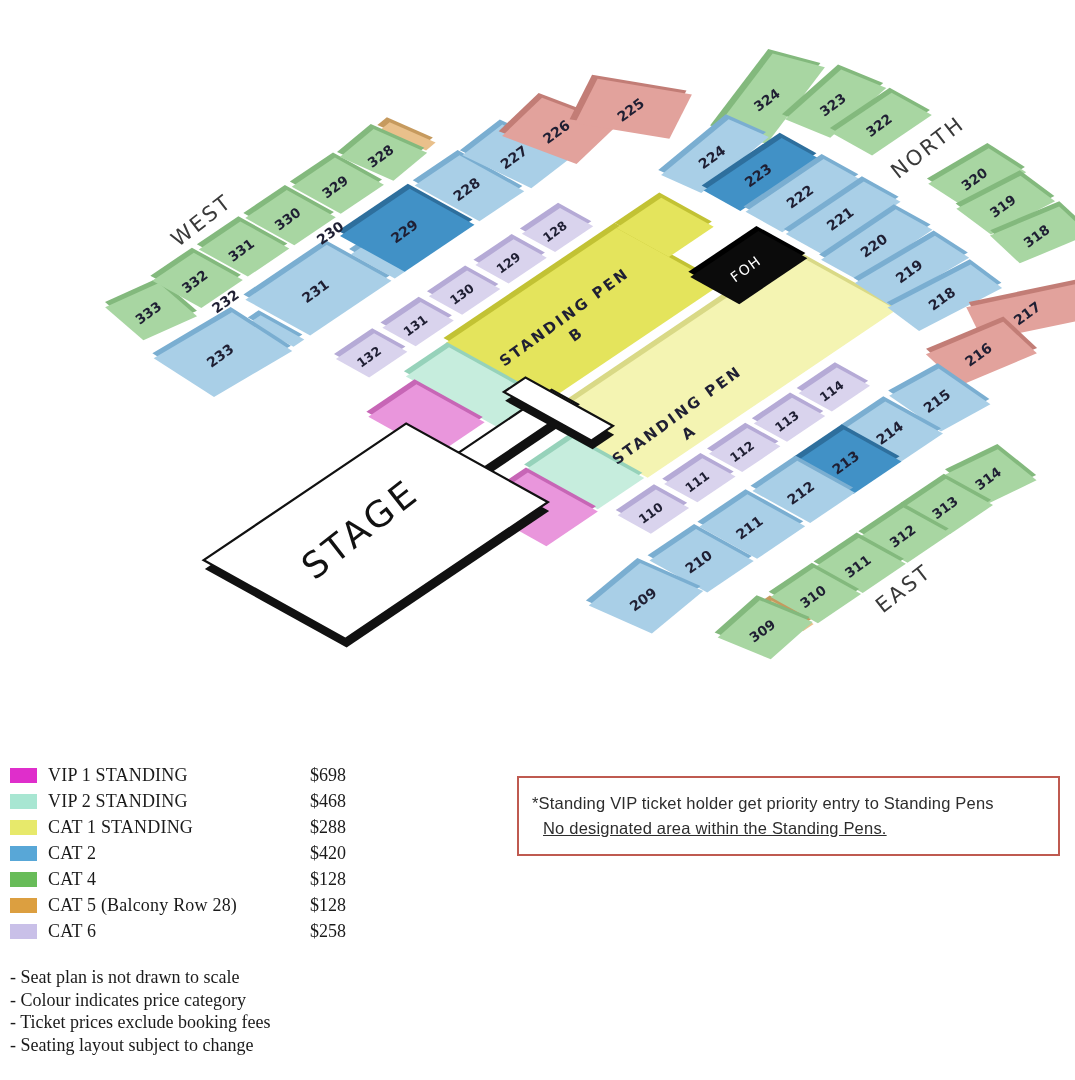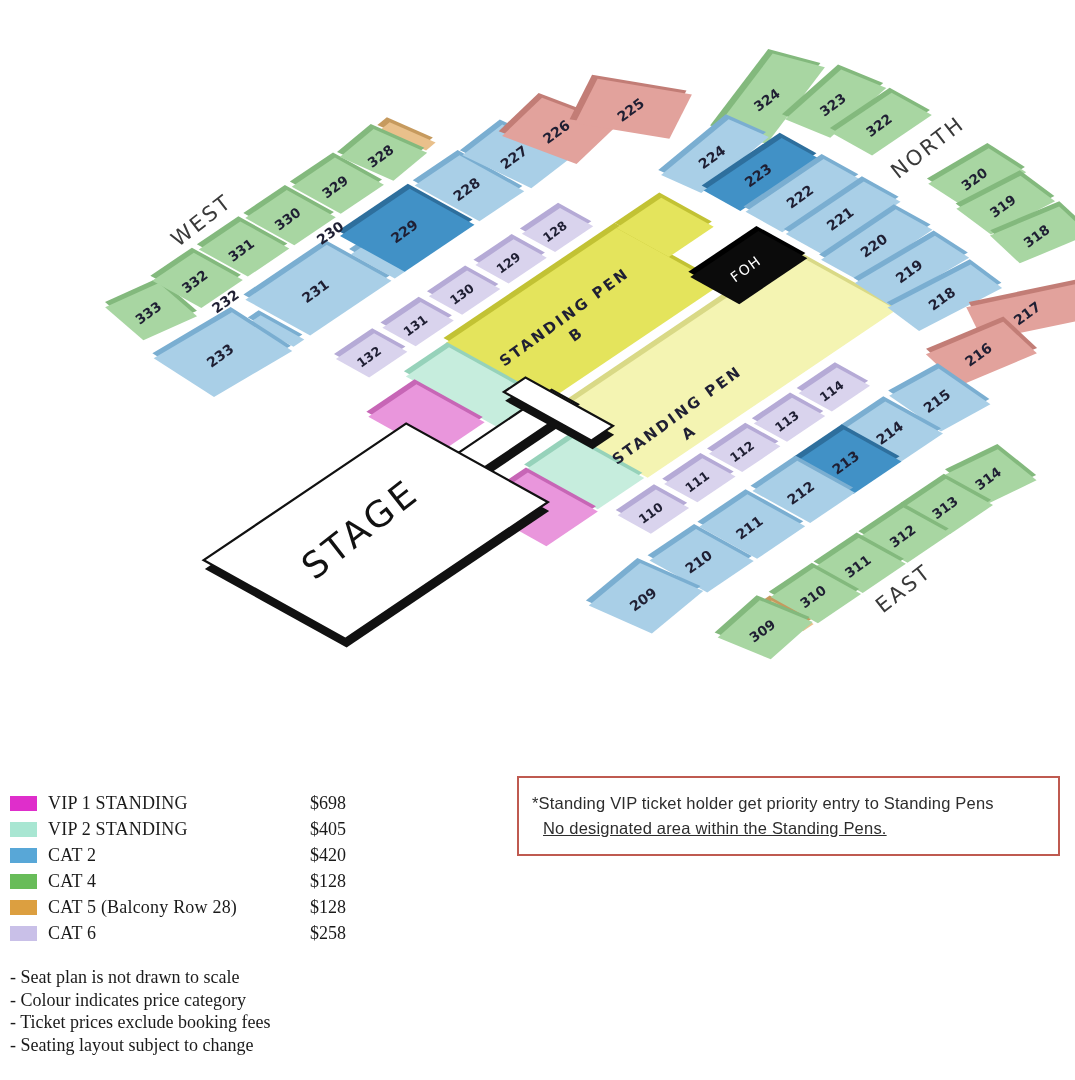--- a/index.html
+++ b/index.html
@@ -1,20 +1,20 @@
 <!DOCTYPE html>
 <html><head>
 <meta charset="utf-8">
 <style>
   html,body{margin:0;padding:0;background:#fff;}
   #screen{position:relative;width:1075px;height:1080px;background:#fff;overflow:hidden;
           font-family:"Liberation Sans",sans-serif;}
   #map-svg{position:absolute;left:0;top:0;}
   
-  #legend{position:absolute;left:10px;top:790px;font-family:"Liberation Serif",serif;color:#1a1a1a;}
+  #legend{position:absolute;left:10px;top:762px;font-family:"Liberation Serif",serif;color:#1a1a1a;}
   .legend-row{display:flex;align-items:center;height:26px;}
   .legend-swatch{width:27px;height:15px;margin-right:11px;flex:0 0 27px;}
   .legend-label{width:262px;font-size:18px;letter-spacing:.2px;}
   .legend-price{font-size:18px;}
   #notes{position:absolute;left:10px;top:966px;font-family:"Liberation Serif",serif;
          font-size:18px;line-height:22.5px;color:#1a1a1a;}
   
   #notice{position:absolute;left:517px;top:776px;width:512px;padding:13px 14px 13px 23px;
           font-size:16.5px;line-height:25px;color:#2d2d2d;letter-spacing:.2px;}
   #notice .l2{padding-left:11px;text-decoration:underline;}
@@ -232,21 +232,26 @@
 
   <div id="legend">
       <div class="legend-row">
         <div class="legend-swatch" style="background: rgb(223, 46, 203);"></div>
         <div class="legend-label">VIP 1 STANDING</div>
         <div class="legend-price">$698</div>
       </div>
       <div class="legend-row">
         <div class="legend-swatch" style="background: rgb(168, 230, 210);"></div>
         <div class="legend-label">VIP 2 STANDING</div>
-        <div class="legend-price">$405</div>
+        <div class="legend-price">$468</div>
+      </div>
+      <div class="legend-row">
+        <div class="legend-swatch" style="background: rgb(231, 233, 107);"></div>
+        <div class="legend-label">CAT 1 STANDING</div>
+        <div class="legend-price">$288</div>
       </div>
       <div class="legend-row">
         <div class="legend-swatch" style="background: rgb(88, 167, 215);"></div>
         <div class="legend-label">CAT 2</div>
         <div class="legend-price">$420</div>
       </div>
       <div class="legend-row">
         <div class="legend-swatch" style="background: rgb(104, 188, 89);"></div>
         <div class="legend-label">CAT 4</div>
         <div class="legend-price">$128</div>

